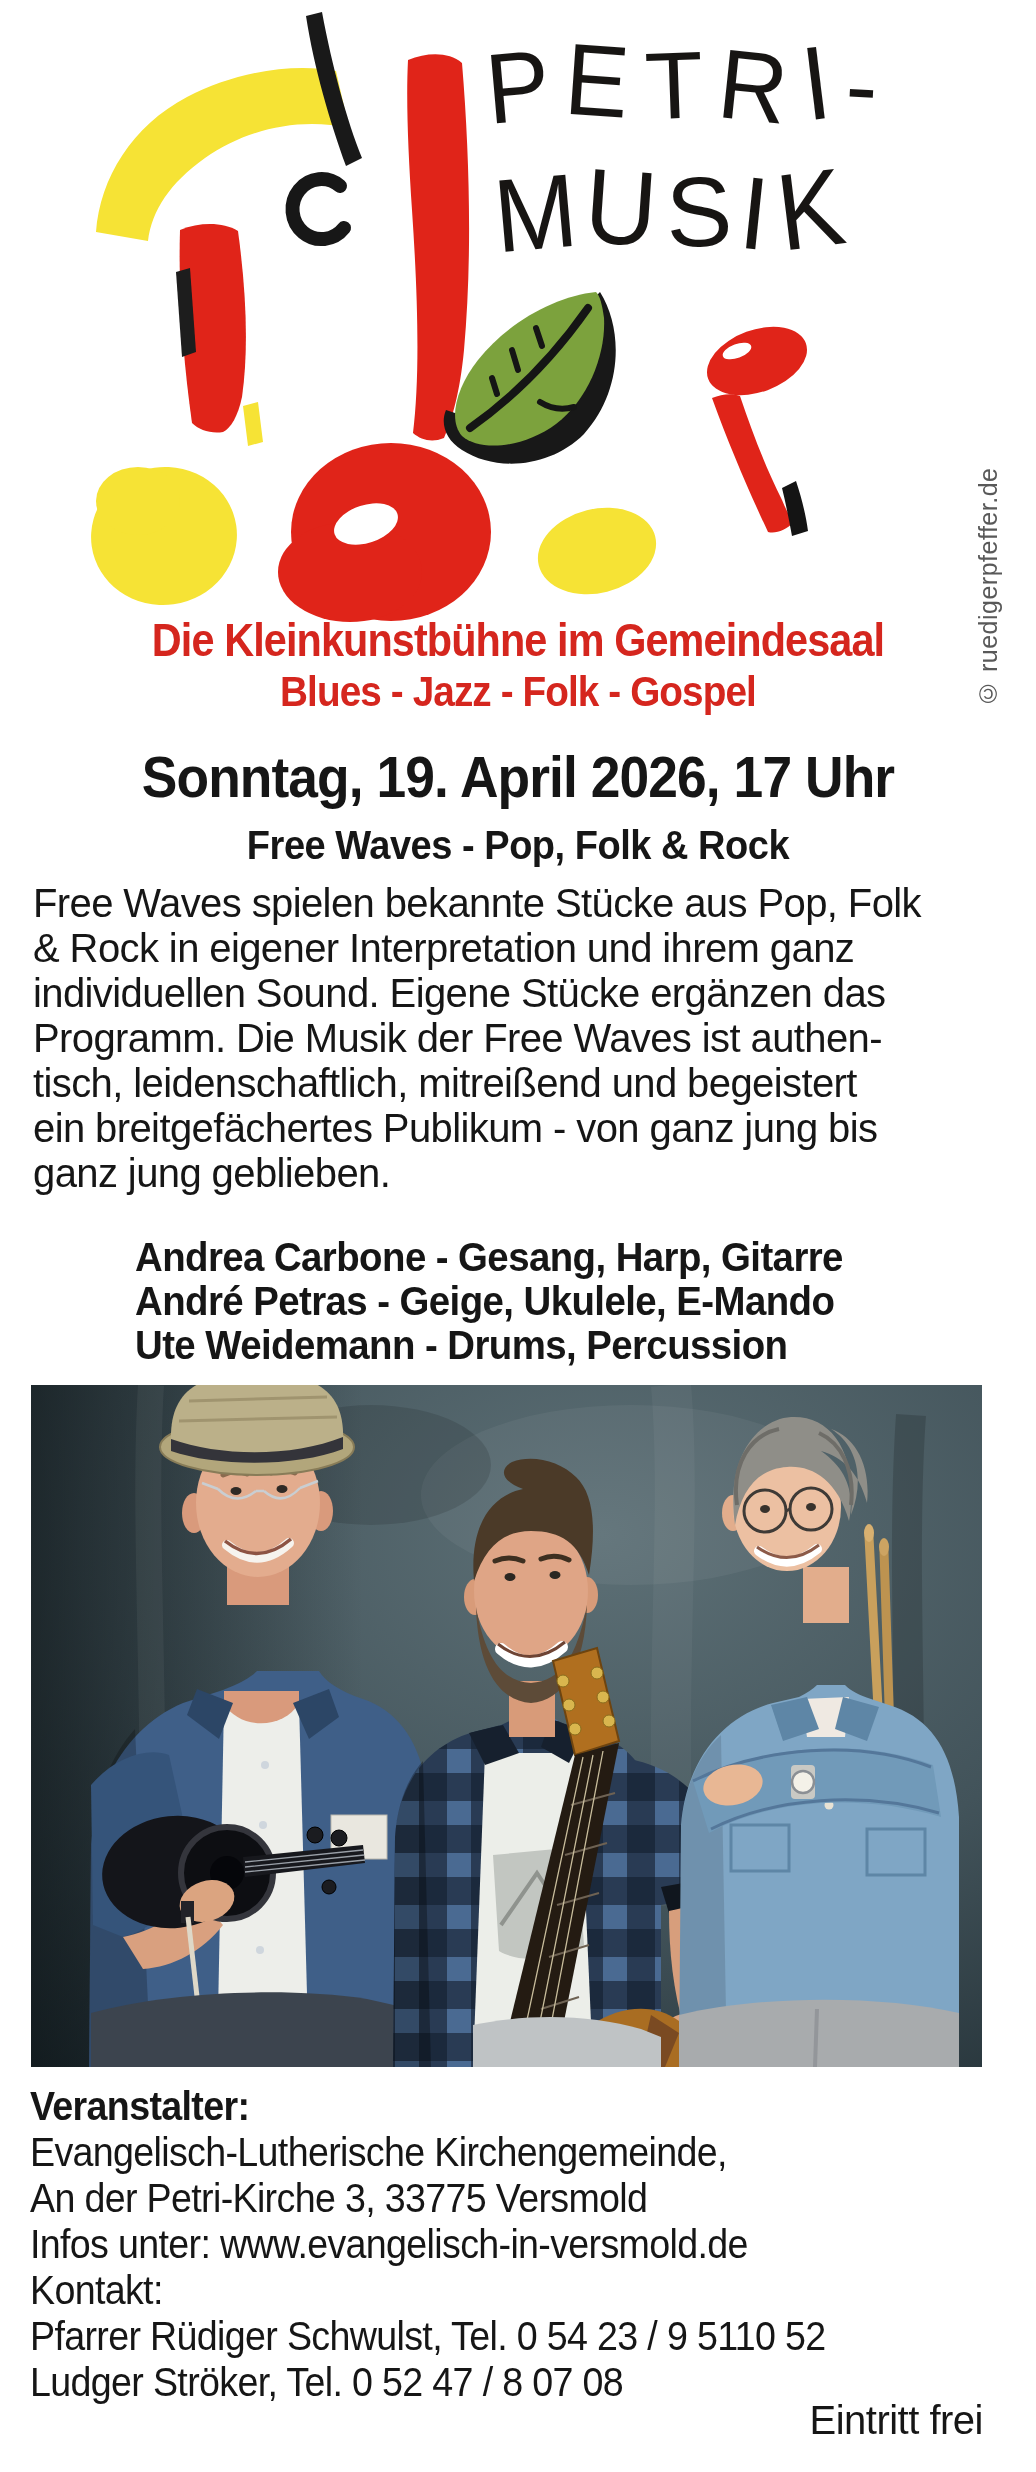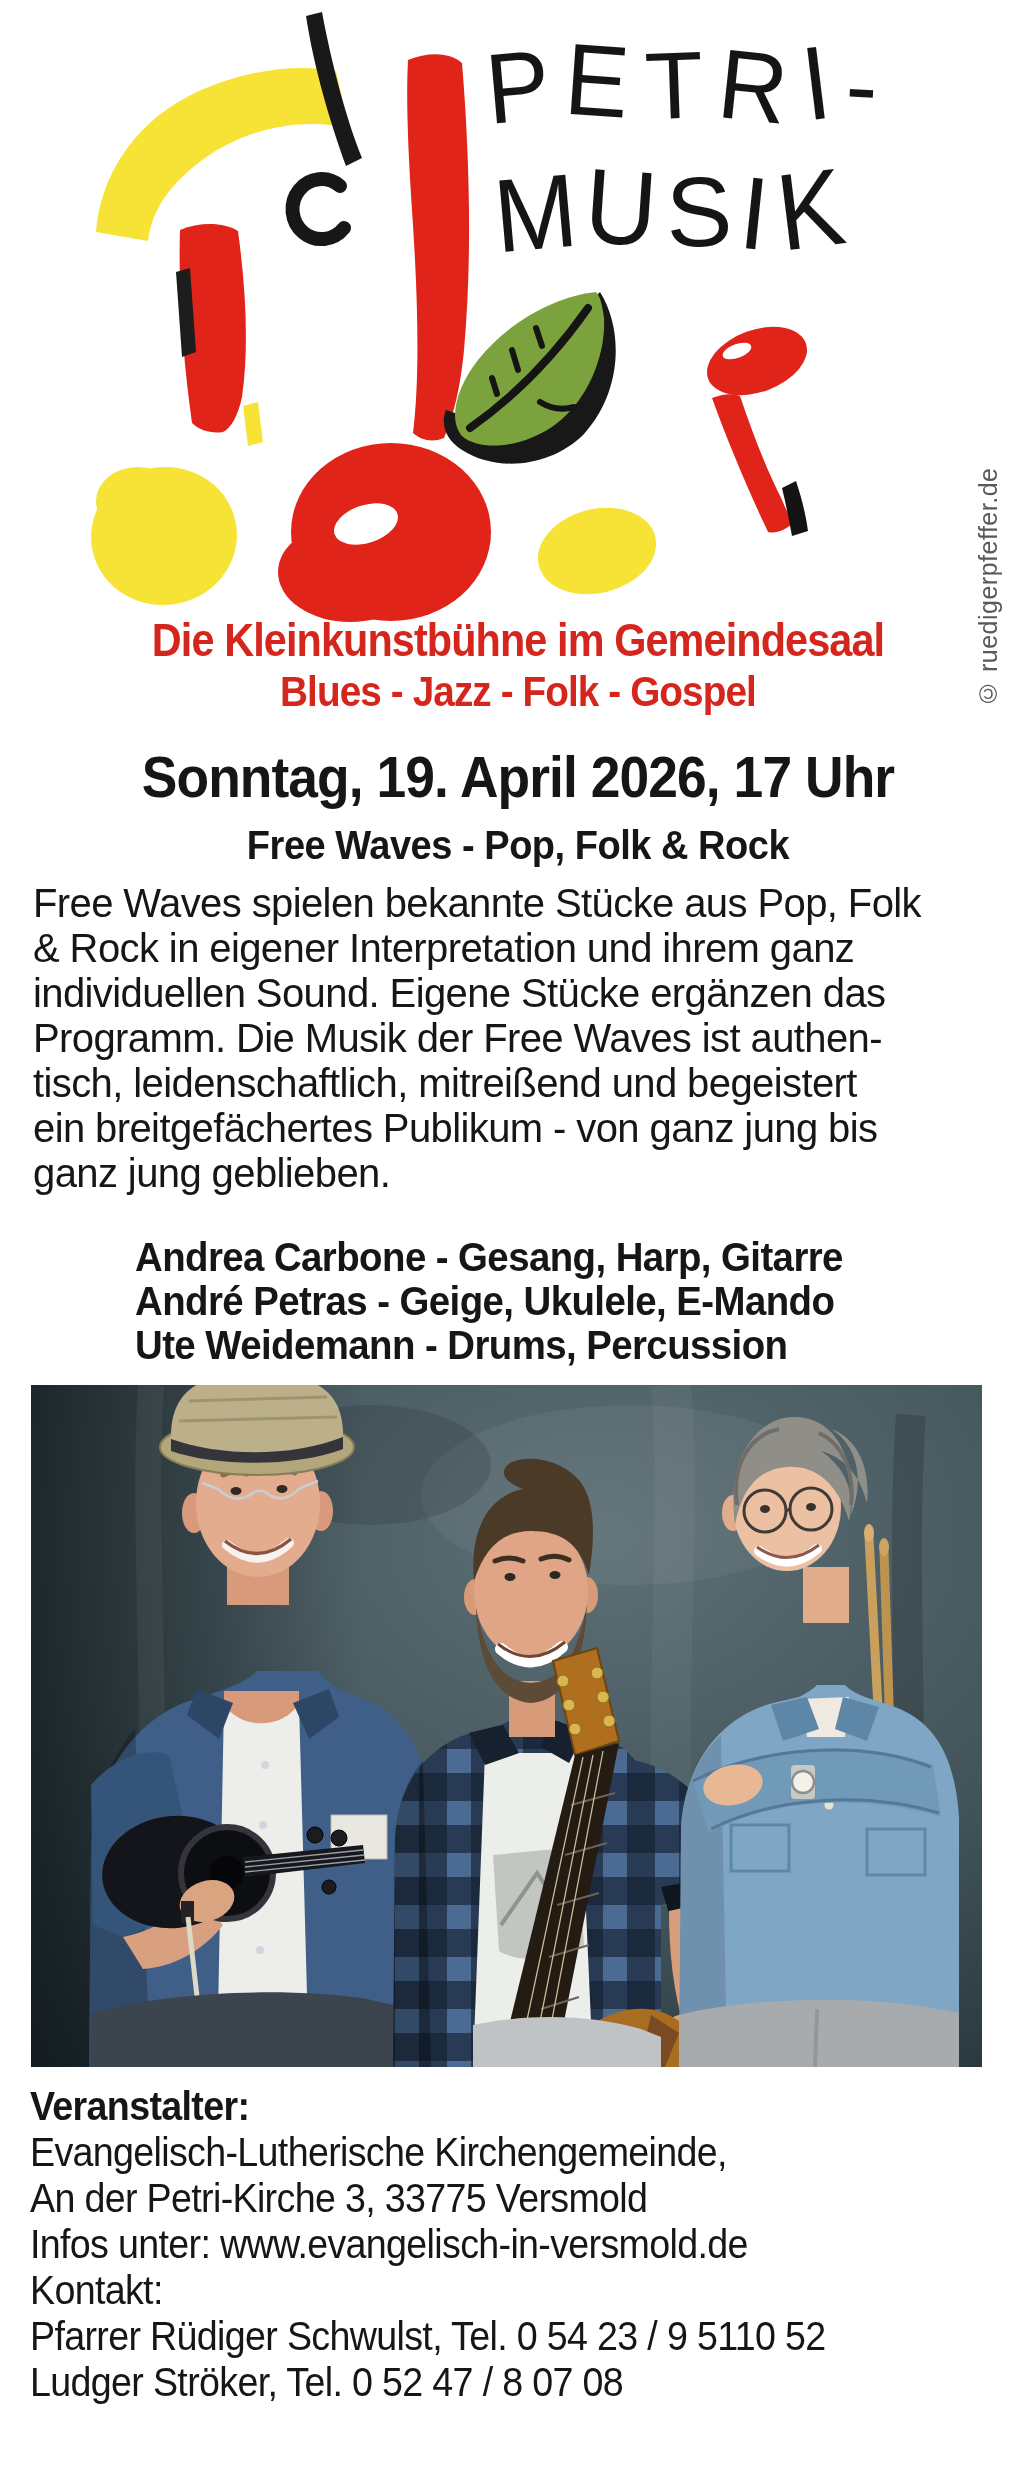--- a/index.html
+++ b/index.html
@@ -290,13 +290,14 @@
   <div class="abs org">
     <div class="b">Veranstalter:</div>
     <div>Evangelisch-Lutherische Kirchengemeinde,</div>
     <div>An der Petri-Kirche 3, 33775 Versmold</div>
     <div>Infos unter: www.evangelisch-in-versmold.de</div>
     <div>Kontakt:</div>
     <div>Pfarrer Rüdiger Schwulst, Tel. 0 54 23 / 9 5110 52</div>
     <div>Ludger Ströker, Tel. 0 52 47 / 8 07 08</div>
   </div>
 
+  <div class="abs admission">Eintritt frei</div>
 </div>
 
 </body></html>

